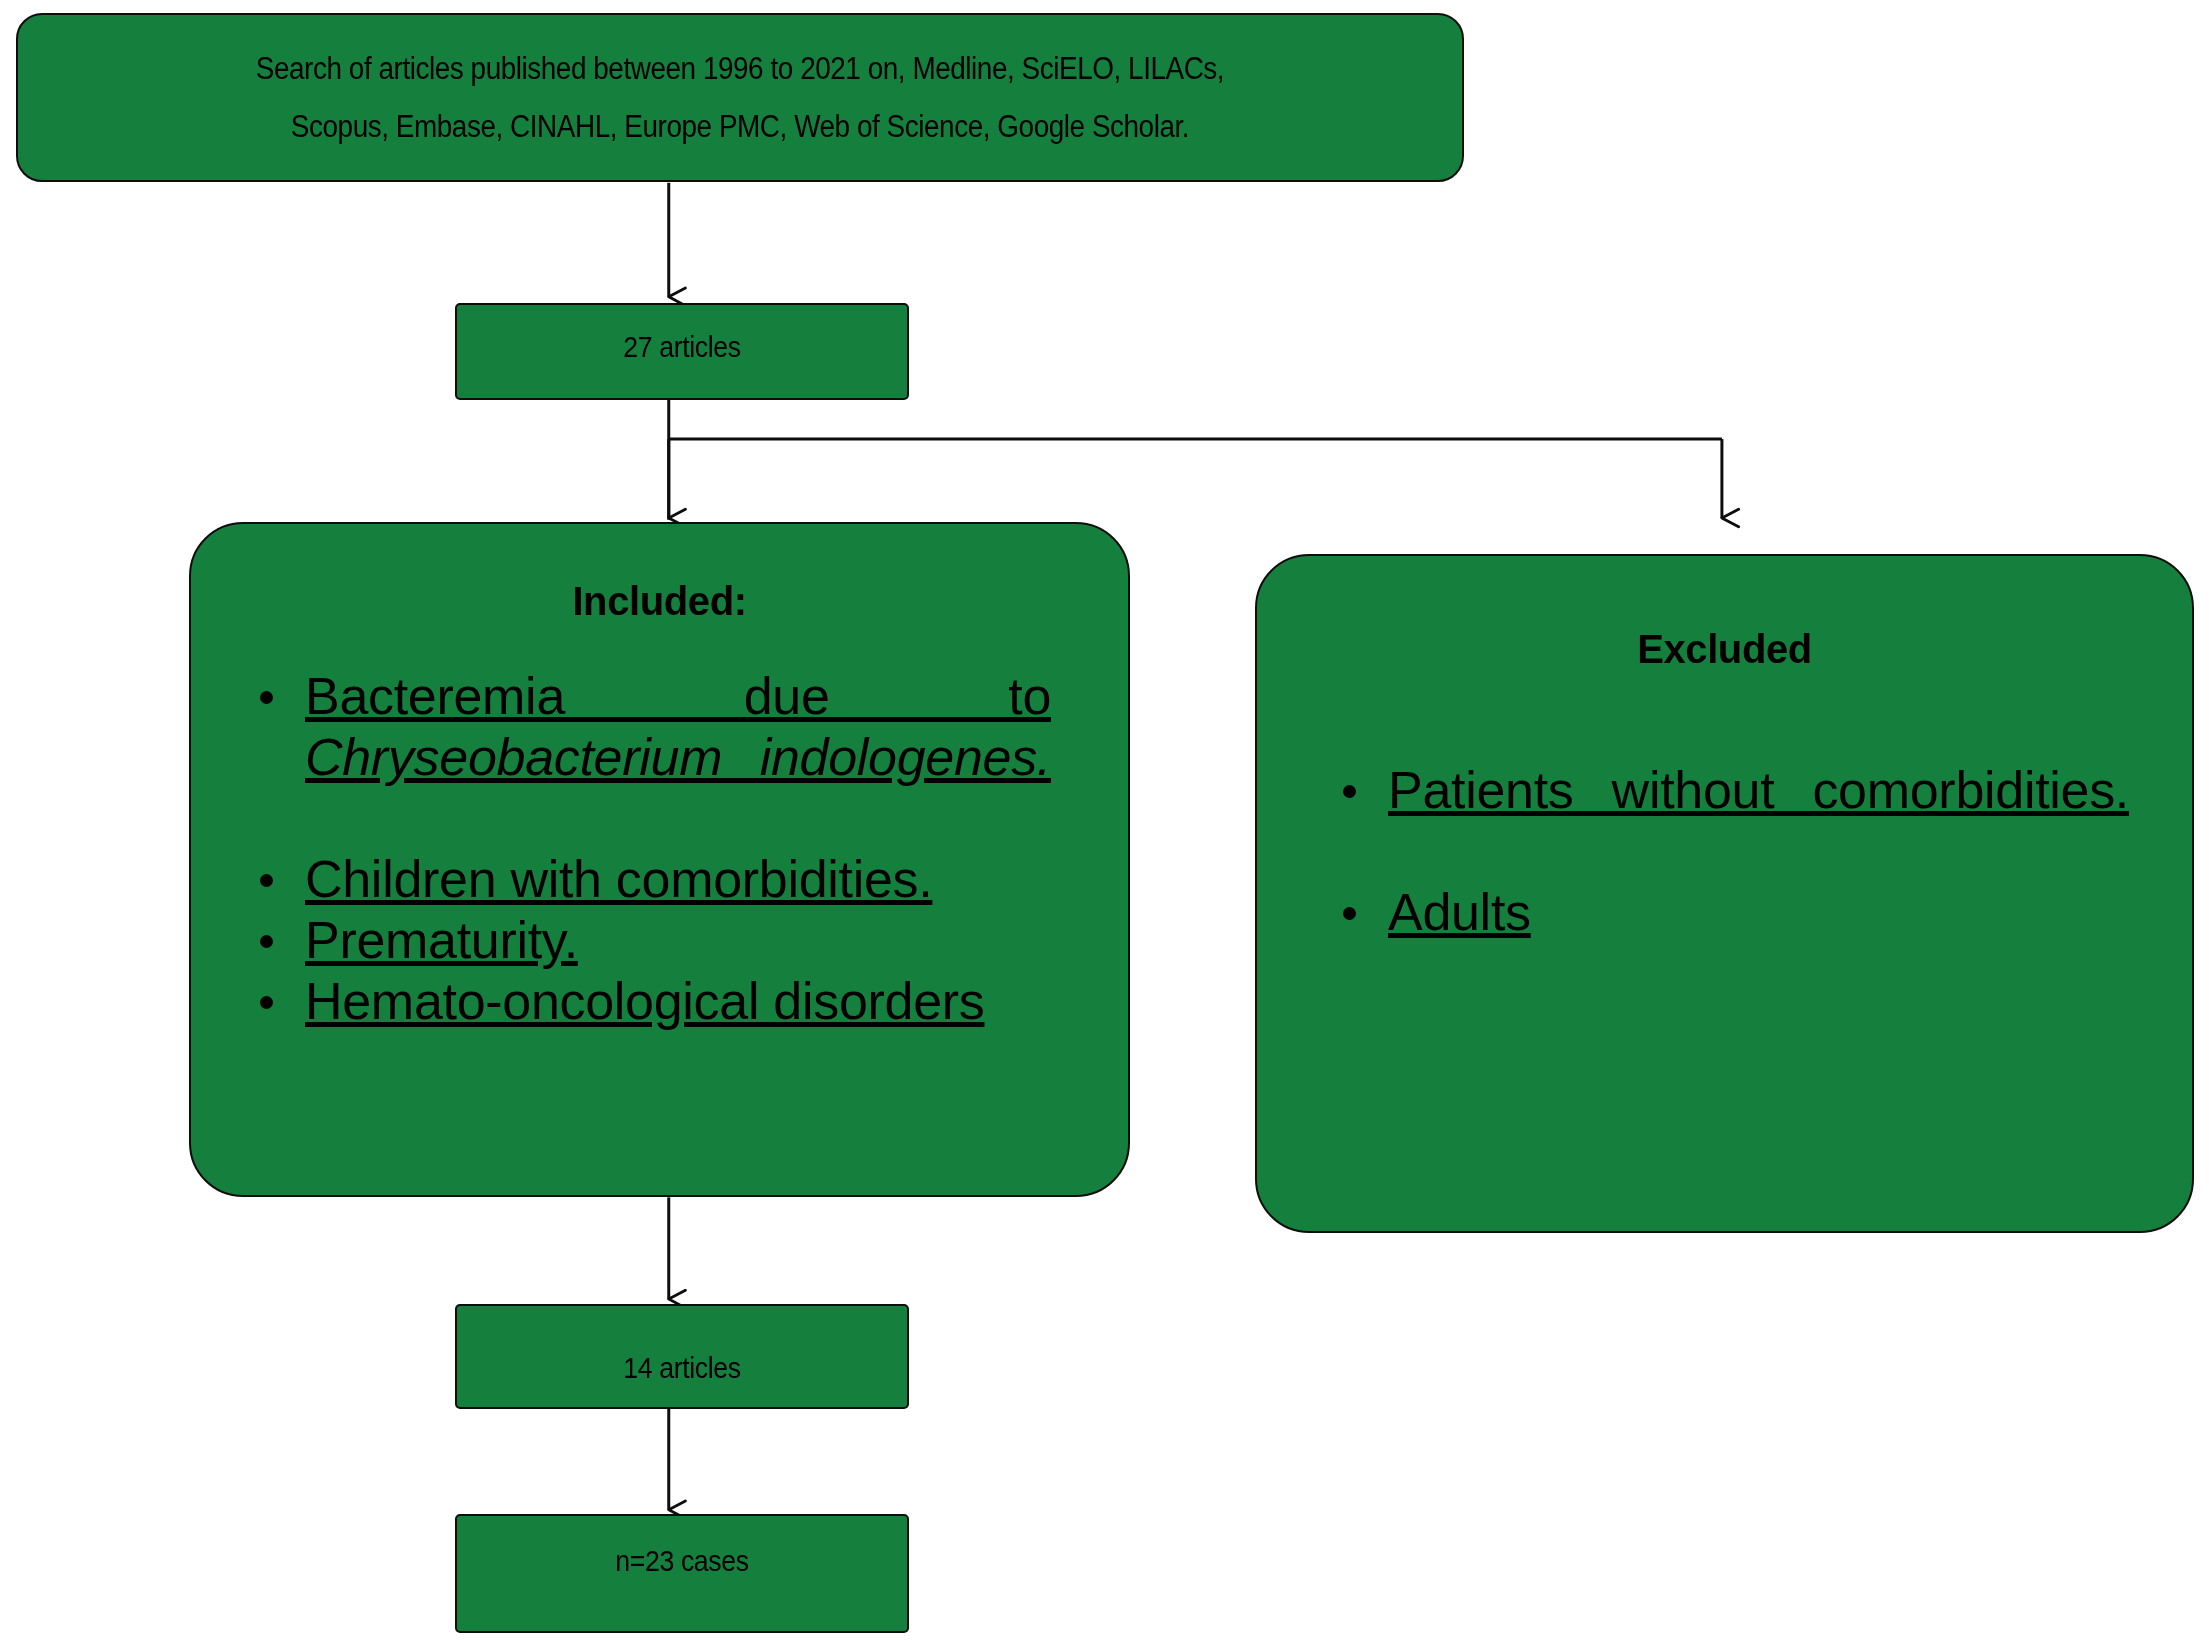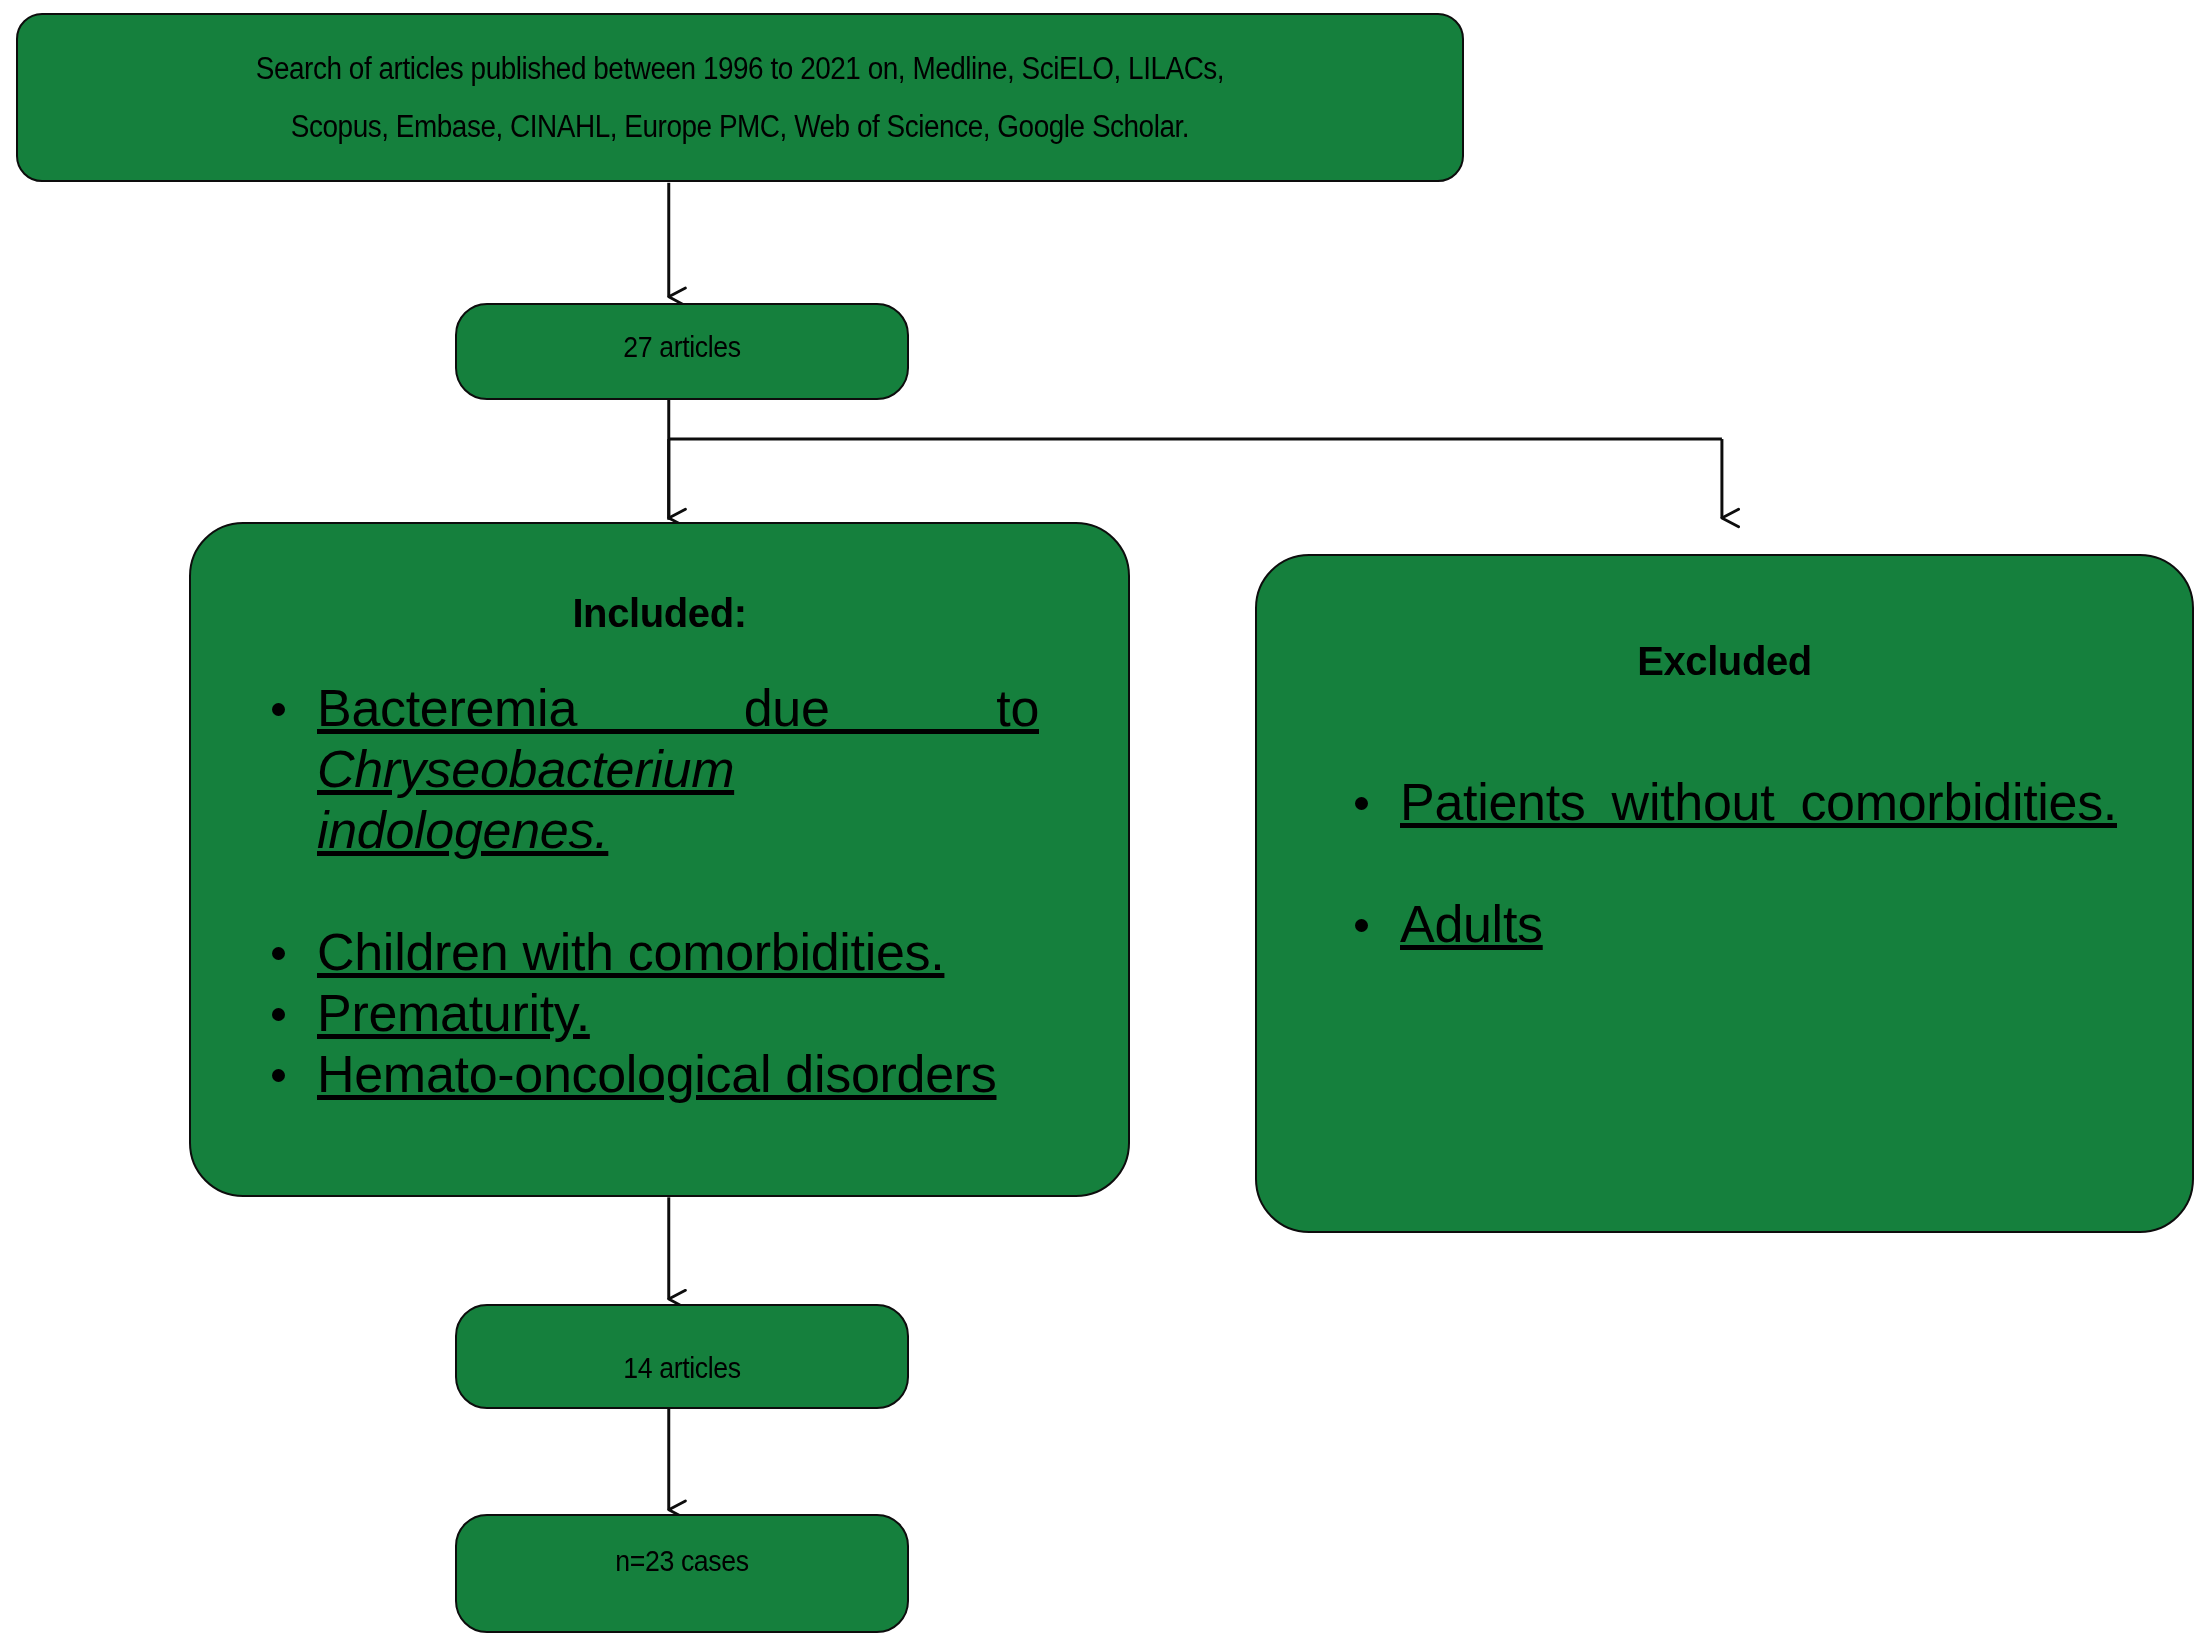--- a/index.html
+++ b/index.html
@@ -50,21 +50,21 @@
     line-height:58px;
     letter-spacing:-0.5px;
     font-stretch:condensed;
     transform:scaleX(0.9);
     transform-origin:center center;
     white-space:nowrap;
   }
 
   
   .pill{
-    border-radius:32px;
+    border-radius:5px;
     align-items:center;
     justify-content:flex-start;
   }
   .pill .pill-label{
     width:100%;
     text-align:center;
     font-size:29px;
     line-height:33px;
     letter-spacing:-0.4px;
     transform:scaleX(0.92);
@@ -74,21 +74,21 @@
   #node-27 .pill-label{ margin-top:25.5px; }
   #node-14{ left:455px; top:1304px; width:454px; height:105px;justify-content:center; }
   #node-14 .pill-label{ margin-top:23px; }
   #node-23{ left:455px; top:1514px; width:454px; height:119px; }
   #node-23 .pill-label{ margin-top:29px; }
 
   
   .panel{
     border-width:2.6px;
     border-radius:54px;
-    padding:12px;
+    padding:0;
   }
   #node-included{ left:189px;  top:522px; width:941px; height:675px; }
   #node-excluded{ left:1255px; top:554px; width:939px; height:679px;gap:46px; }
 
   .panel-title{
     display:block;
     width:100%;
     text-align:center;
     font-weight:bold;
     font-size:40px;

